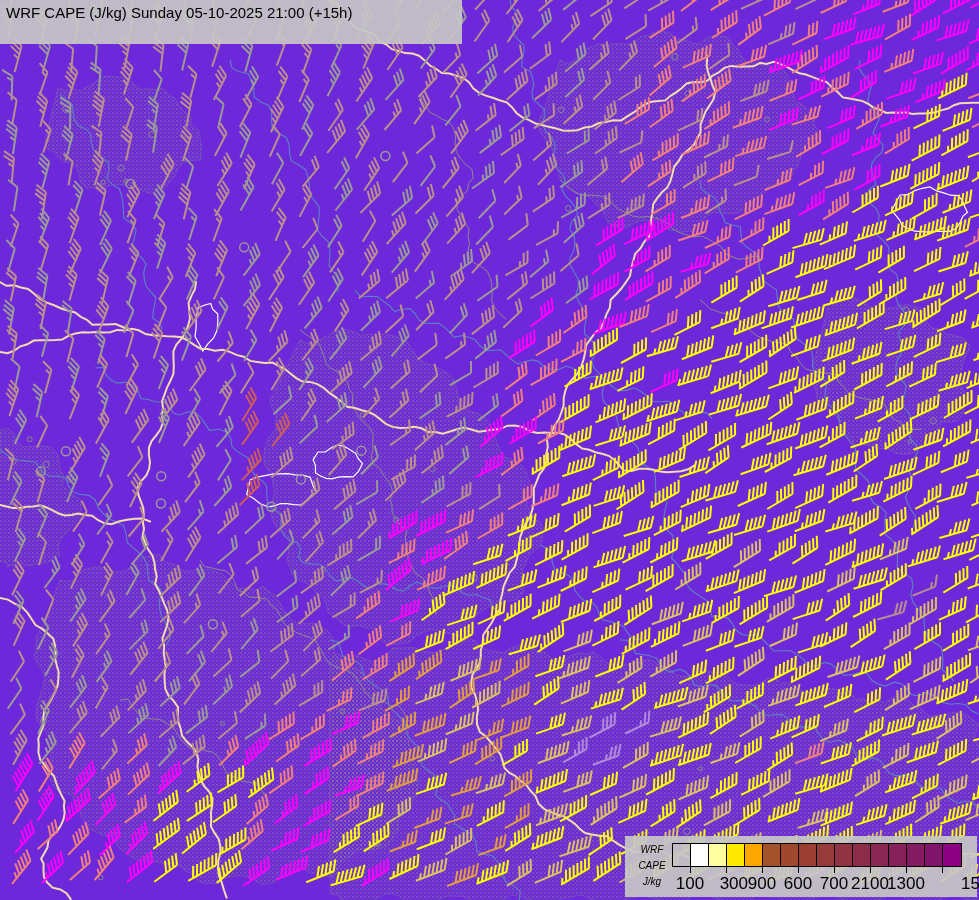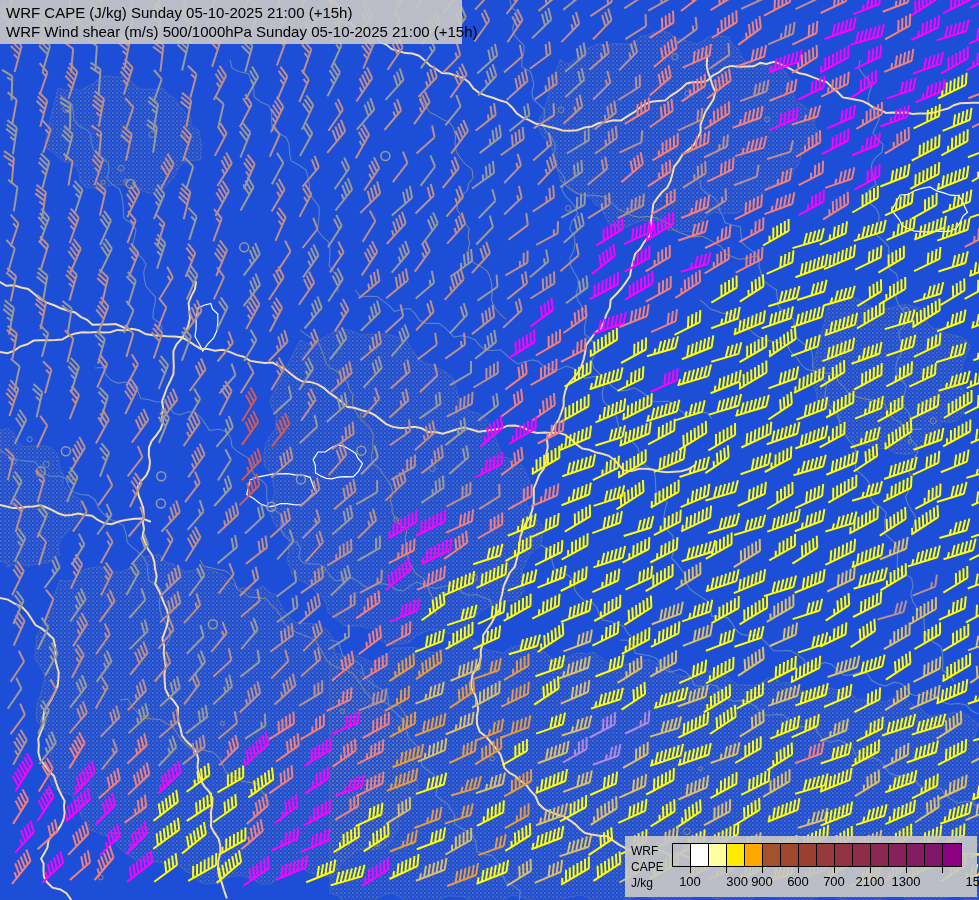--- a/index.html
+++ b/index.html
@@ -1,28 +1,28 @@
 <!DOCTYPE html>
 <html><head>
 <meta charset="utf-8">
 <style>
   html,body{margin:0;padding:0;background:#000;}
-  #stage{position:relative;width:979px;height:900px;background:#1d4ed8;overflow:hidden;
+  #stage{position:relative;width:979px;height:900px;background:#6d28d9;overflow:hidden;
          font-family:"Liberation Sans",sans-serif;}
   #mapSvg{position:absolute;left:0;top:0;}
   .overlay-box{position:absolute;background:rgba(198,198,198,0.93);color:#000;}
   #titleBox{left:0;top:0;width:462px;height:44px;padding:3px 0 0 6px;box-sizing:border-box;
             font-size:15px;line-height:19px;white-space:nowrap;}
   #legendBox{left:625px;top:836px;width:352px;height:61px;}
-  .legend-label{position:absolute;left:6px;width:42px;font-size:12px;}
+  .legend-label{position:absolute;left:6px;width:42px;text-align:center;font-size:10px;font-style:italic;}
   #swatchStrip{position:absolute;left:47px;top:7px;height:22px;display:flex;border:1px solid #000;}
   .swatch{width:18px;height:100%;border-right:1px solid #000;box-sizing:border-box;flex:none;}
   .swatch:last-child{border-right:none;}
   .legend-tick{position:absolute;width:1px;height:6px;background:#000;top:31px;}
-  .legend-ticklabel{position:absolute;top:38px;width:44px;margin-left:-22px;text-align:center;font-size:13px;}
+  .legend-ticklabel{position:absolute;top:38px;width:44px;margin-left:-22px;text-align:center;font-size:17px;}
 </style>
 </head>
 <body>
 
 <div id="stage">
 
   <svg id="mapSvg" width="979" height="900" viewBox="0 0 979 900">
     <defs>
       <pattern id="stipple-dots" width="4" height="4" patternUnits="userSpaceOnUse">
         <circle cx="1" cy="1" r="0.7" fill="#8f8f8f"></circle>
@@ -1163,21 +1163,20 @@
         <path d="M849.7 885.9L877.9 877.3M877.9 877.3L880.6 865.6M873.7 878.5L876.4 866.8M869.5 879.8L872.2 868.1M865.3 881.1L868.0 869.4M861.1 882.4L863.8 870.7M856.9 883.7L858.2 877.9" fill="none" stroke="#ffff00" stroke-width="2"></path>
         <path d="M880.5 883.5L904.4 868.7M904.4 868.7L904.0 856.7M900.7 871.0L900.3 859.0M897.0 873.3L896.6 861.3M893.2 875.6L892.8 863.6M889.5 877.9L889.3 871.9" fill="none" stroke="#ddc065" stroke-width="2"></path>
         <path d="M908.1 877.9L936.6 863.1M936.6 863.1L937.2 851.1M932.7 865.1L933.2 853.1M928.8 867.1L929.3 855.1M924.9 869.2L925.4 857.2M921.0 871.2L921.5 859.2M917.1 873.2L917.6 861.2M913.2 875.2L913.7 863.2M909.3 877.3L909.5 871.3" fill="none" stroke="#ffff00" stroke-width="2"></path>
         <path d="M940.8 881.4L965.7 865.5M965.7 865.5L965.1 853.5M962.0 867.9L961.4 855.9M958.3 870.2L957.7 858.3M954.6 872.6L954.0 860.6M950.9 875.0L950.3 863.0" fill="none" stroke="#ffff00" stroke-width="2"></path>
         <path d="M965.4 879.0L995.9 868.9M995.9 868.9L998.3 857.1M991.7 870.3L994.1 858.5M987.5 871.7L989.9 859.9M983.3 873.0L985.7 861.3M979.2 874.4L981.6 862.7M975.0 875.8L977.4 864.1M970.8 877.2L973.2 865.5M966.6 878.6L967.8 872.7" fill="none" stroke="#ffff00" stroke-width="2"></path>
       </g>
   </svg>
 
   <div id="titleBox" class="overlay-box">
     <div>WRF CAPE (J/kg) Sunday 05-10-2025 21:00 (+15h)</div>
-    <div>WRF Wind shear (m/s) 500/1000hPa Sunday 05-10-2025 21:00 (+15h)</div>
   </div>
 
   <div id="legendBox" class="overlay-box">
     <div class="legend-label" style="top:8px">WRF</div>
     <div class="legend-label" style="top:24px">CAPE</div>
     <div class="legend-label" style="top:40px">J/kg</div>
     <div id="swatchStrip">
         <div class="swatch"></div>
         <div class="swatch" style="background: rgb(255, 255, 255);"></div>
         <div class="swatch" style="background: rgb(255, 255, 160);"></div>

